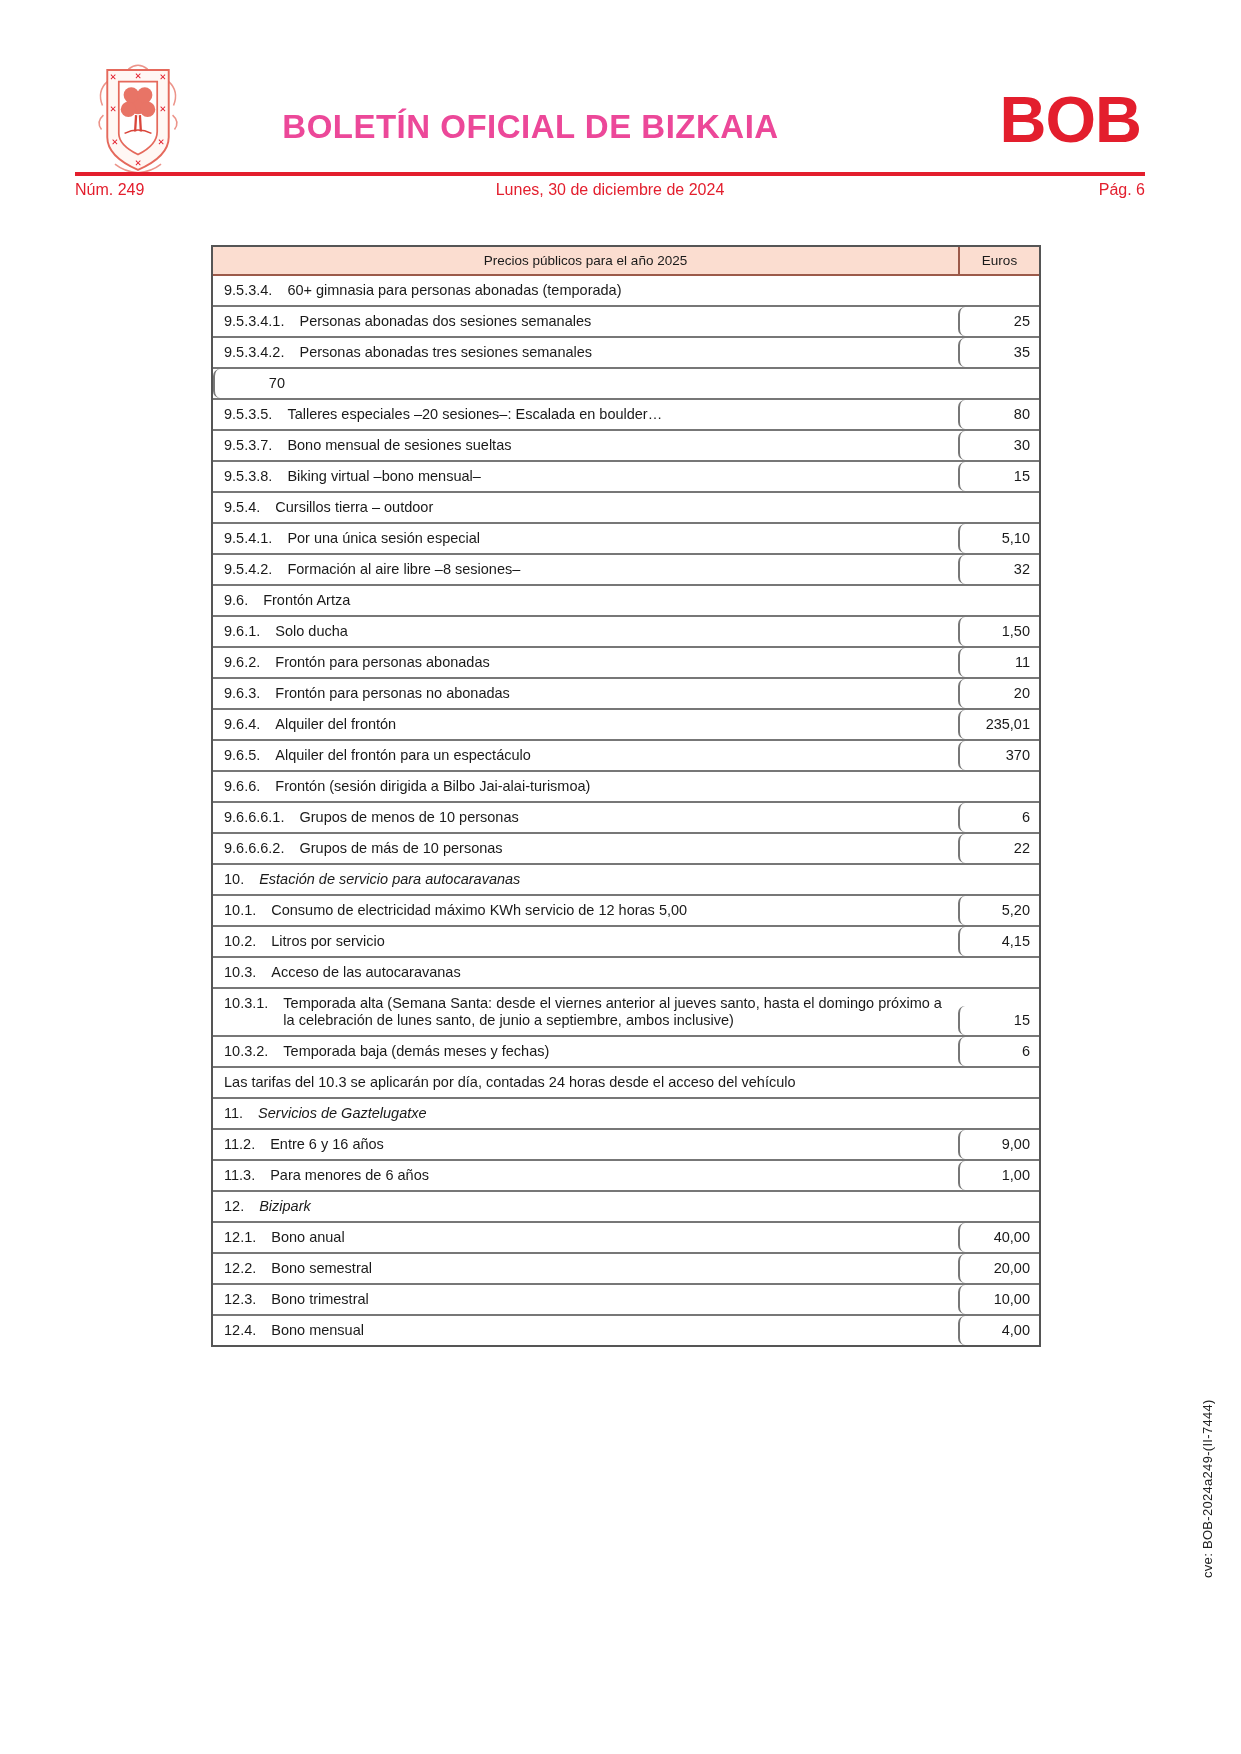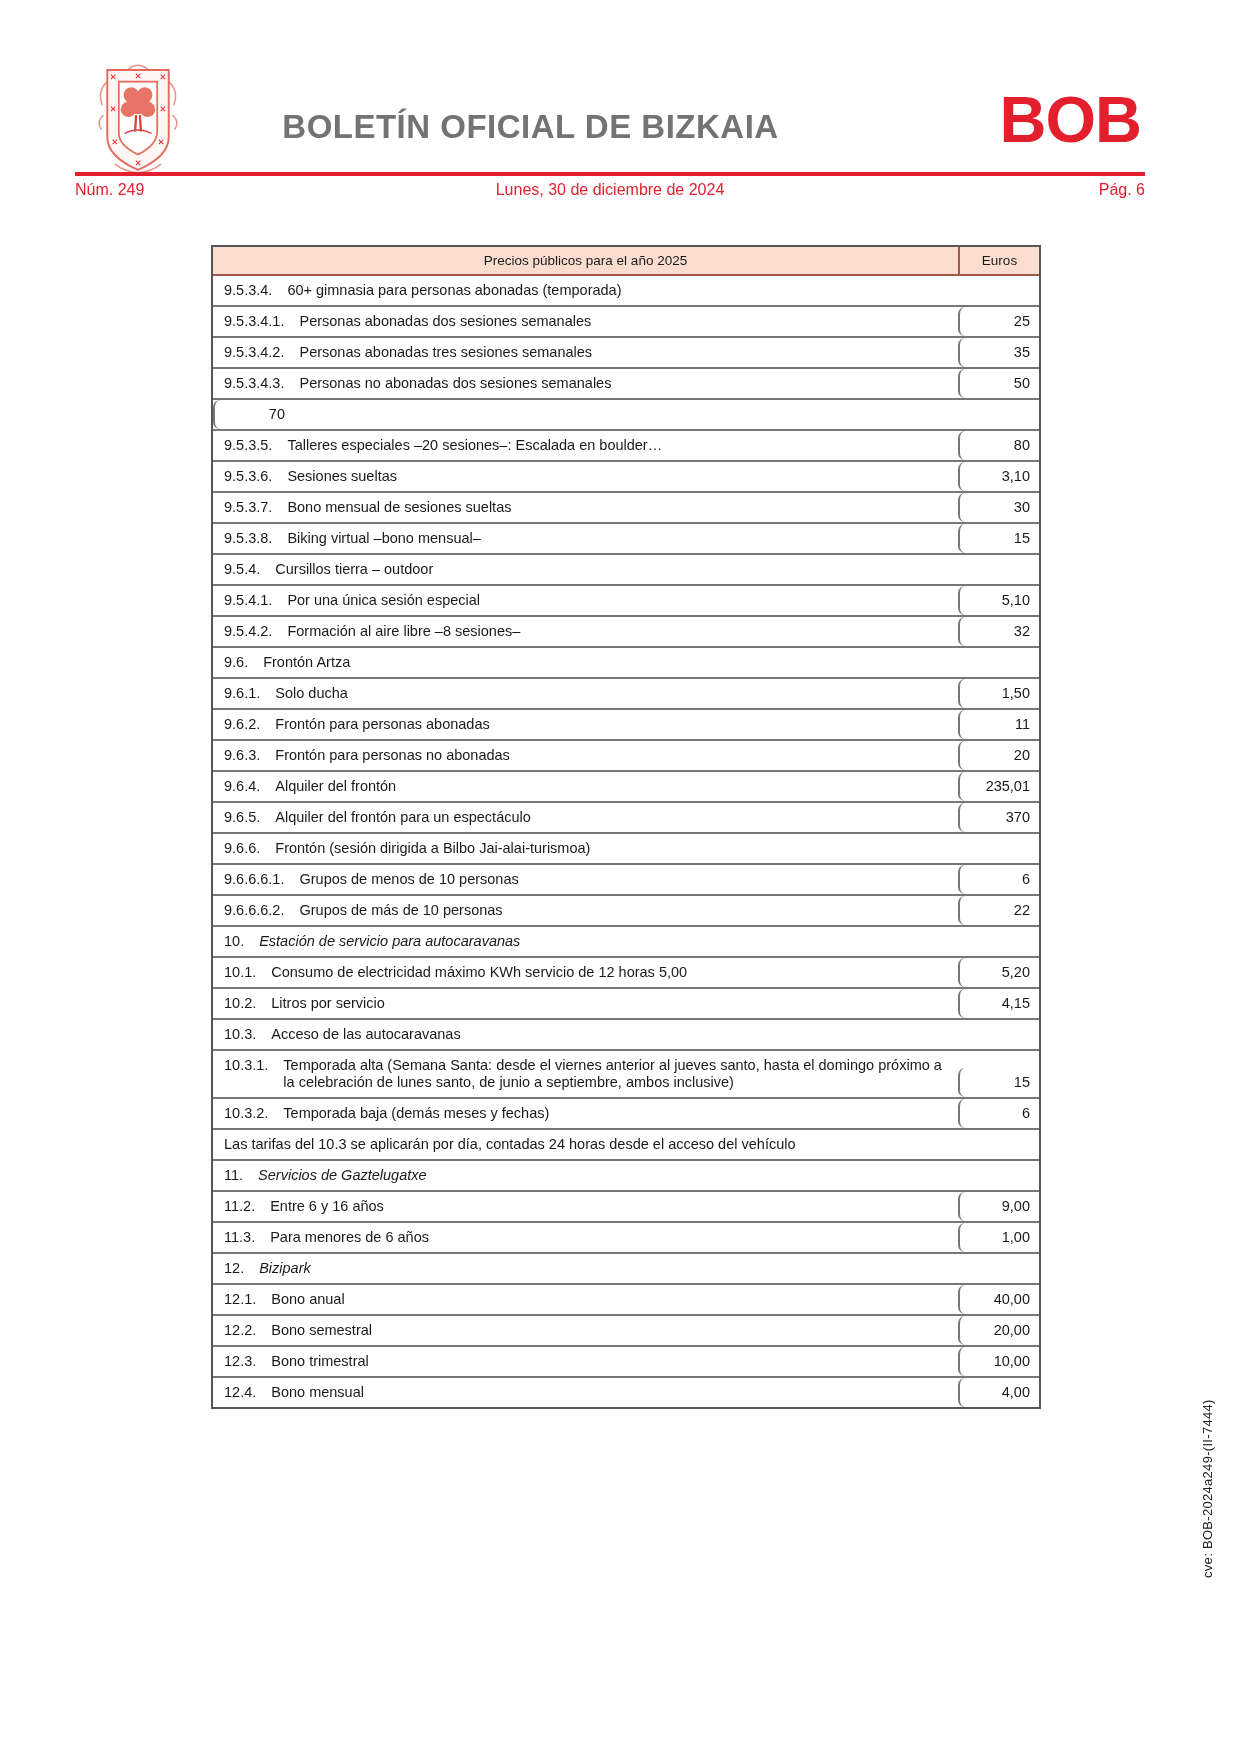--- a/index.html
+++ b/index.html
@@ -7,21 +7,21 @@
   body {
     width:1241px; height:1754px; position:relative; margin:0 auto;
     font-family:"Liberation Sans", sans-serif; color:#1a1a1a;
   }
   .page { position:absolute; inset:0; background:#fff; }
 
   
   .crest { position:absolute; left:90px; top:62px; width:96px; height:114px; }
   .masthead-title {
     position:absolute; left:0; right:180px; top:108px; text-align:center;
-    font-size:33px; font-weight:bold; color:#737373; letter-spacing:0.5px;
+    font-size:33px; font-weight:bold; color:#ec4899; letter-spacing:0.5px;
   }
   .brand {
     position:absolute; right:100px; top:88px;
     font-size:65px; line-height:64px; font-weight:bold; color:#e31e2d; letter-spacing:-1px;
   }
   .red-rule { position:absolute; left:75px; top:172px; width:1070px; height:4px; background:#e31e2d; }
   .meta-row { position:absolute; left:75px; top:181px; width:1070px; height:20px;
     color:#e31e2d; font-size:16px; }
   .meta-left   { position:absolute; left:0; top:0; }
   .meta-center { position:absolute; left:0; right:0; top:0; text-align:center; }
@@ -127,45 +127,31 @@
       <div class="t-value">25</div>
     </div>
         <div class="t-row item">
       <div class="t-label">
         <span class="t-num">9.5.3.4.2.</span>
         <span class="t-text">Personas abonadas tres sesiones semanales</span>
       </div>
       <div class="t-value">35</div>
     </div>
         <div class="t-row item">
-      <div class="t-label">
-        <span class="t-num">9.5.3.4.3.</span>
-        <span class="t-text">Personas no abonadas dos sesiones semanales</span>
-      </div>
-      <div class="t-value">50</div>
-    </div>
-        <div class="t-row item">
       <div class="t-value">70</div>
     </div>
         <div class="t-row item">
       <div class="t-label">
         <span class="t-num">9.5.3.5.</span>
         <span class="t-text">Talleres especiales –20 sesiones–: Escalada en boulder…</span>
       </div>
       <div class="t-value">80</div>
     </div>
         <div class="t-row item">
       <div class="t-label">
-        <span class="t-num">9.5.3.6.</span>
-        <span class="t-text">Sesiones sueltas</span>
-      </div>
-      <div class="t-value">3,10</div>
-    </div>
-        <div class="t-row item">
-      <div class="t-label">
         <span class="t-num">9.5.3.7.</span>
         <span class="t-text">Bono mensual de sesiones sueltas</span>
       </div>
       <div class="t-value">30</div>
     </div>
         <div class="t-row item">
       <div class="t-label">
         <span class="t-num">9.5.3.8.</span>
         <span class="t-text">Biking virtual –bono mensual–</span>
       </div>

